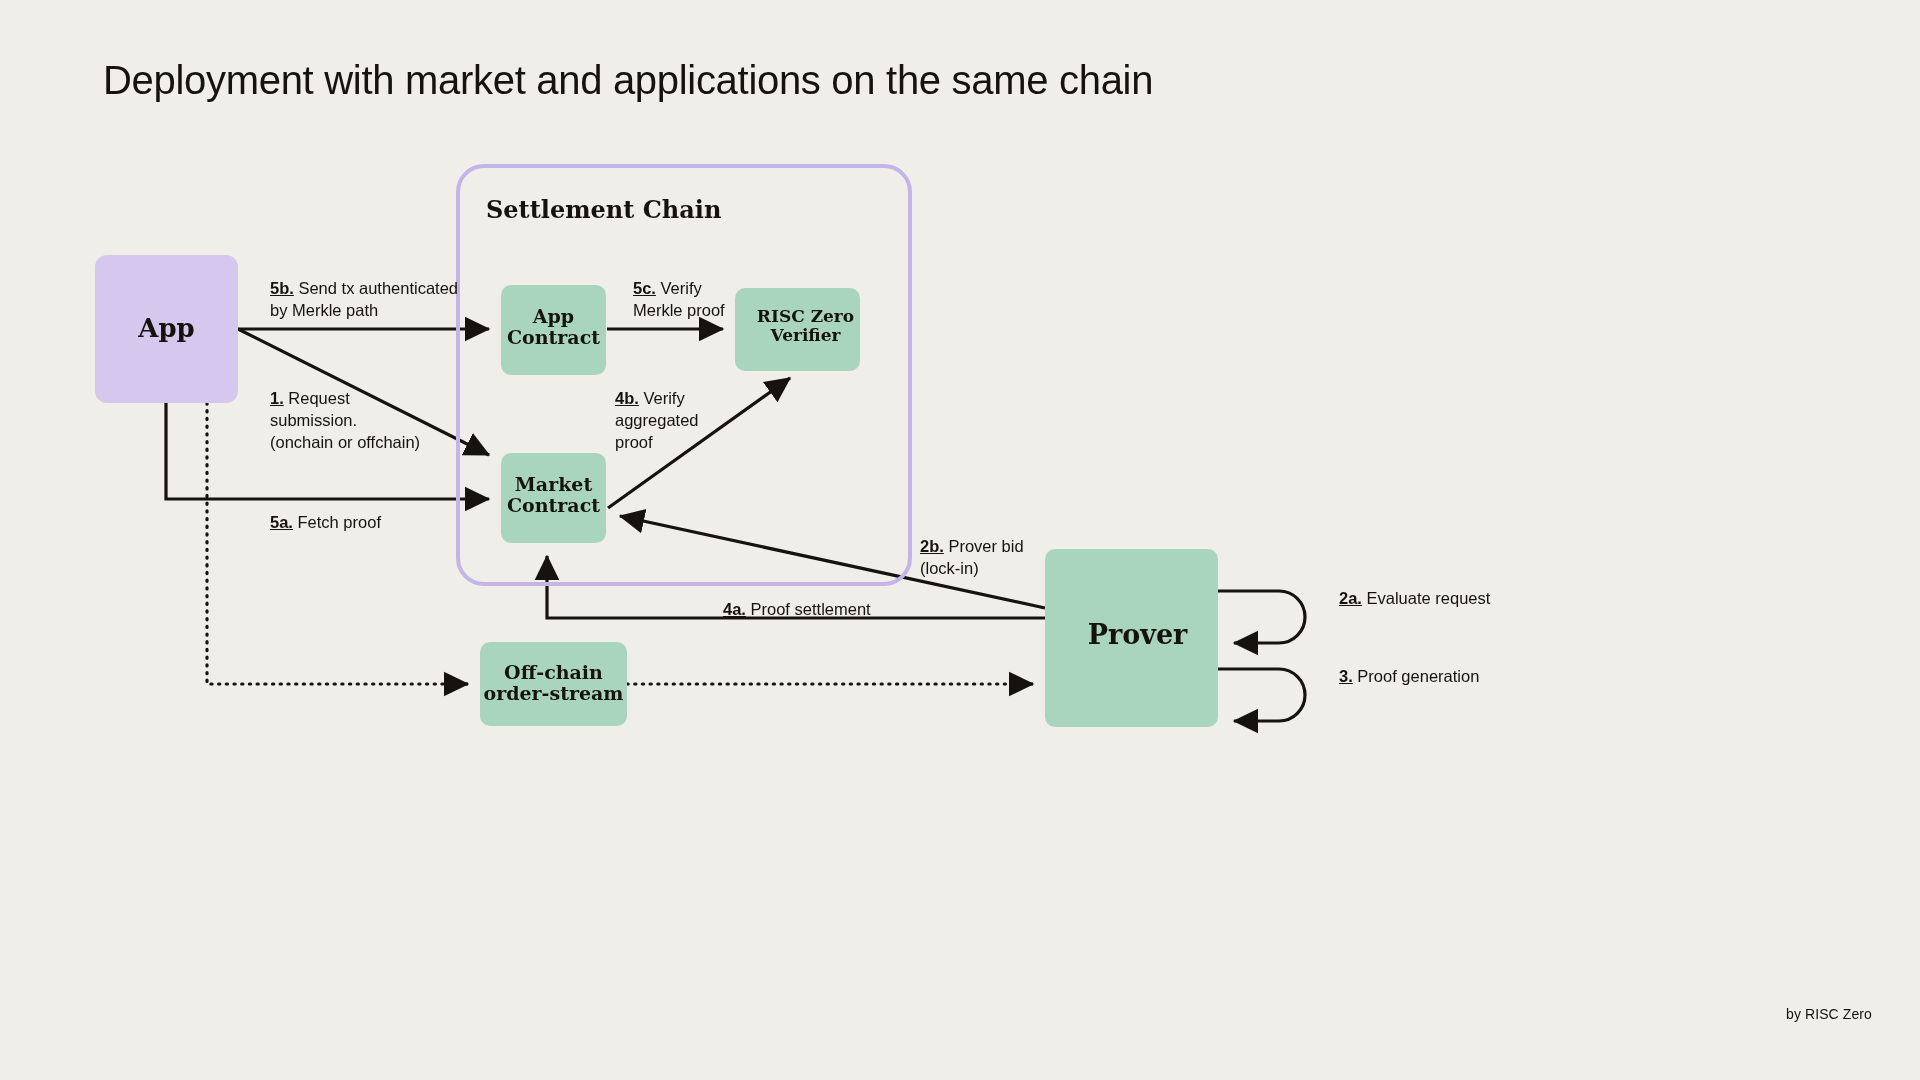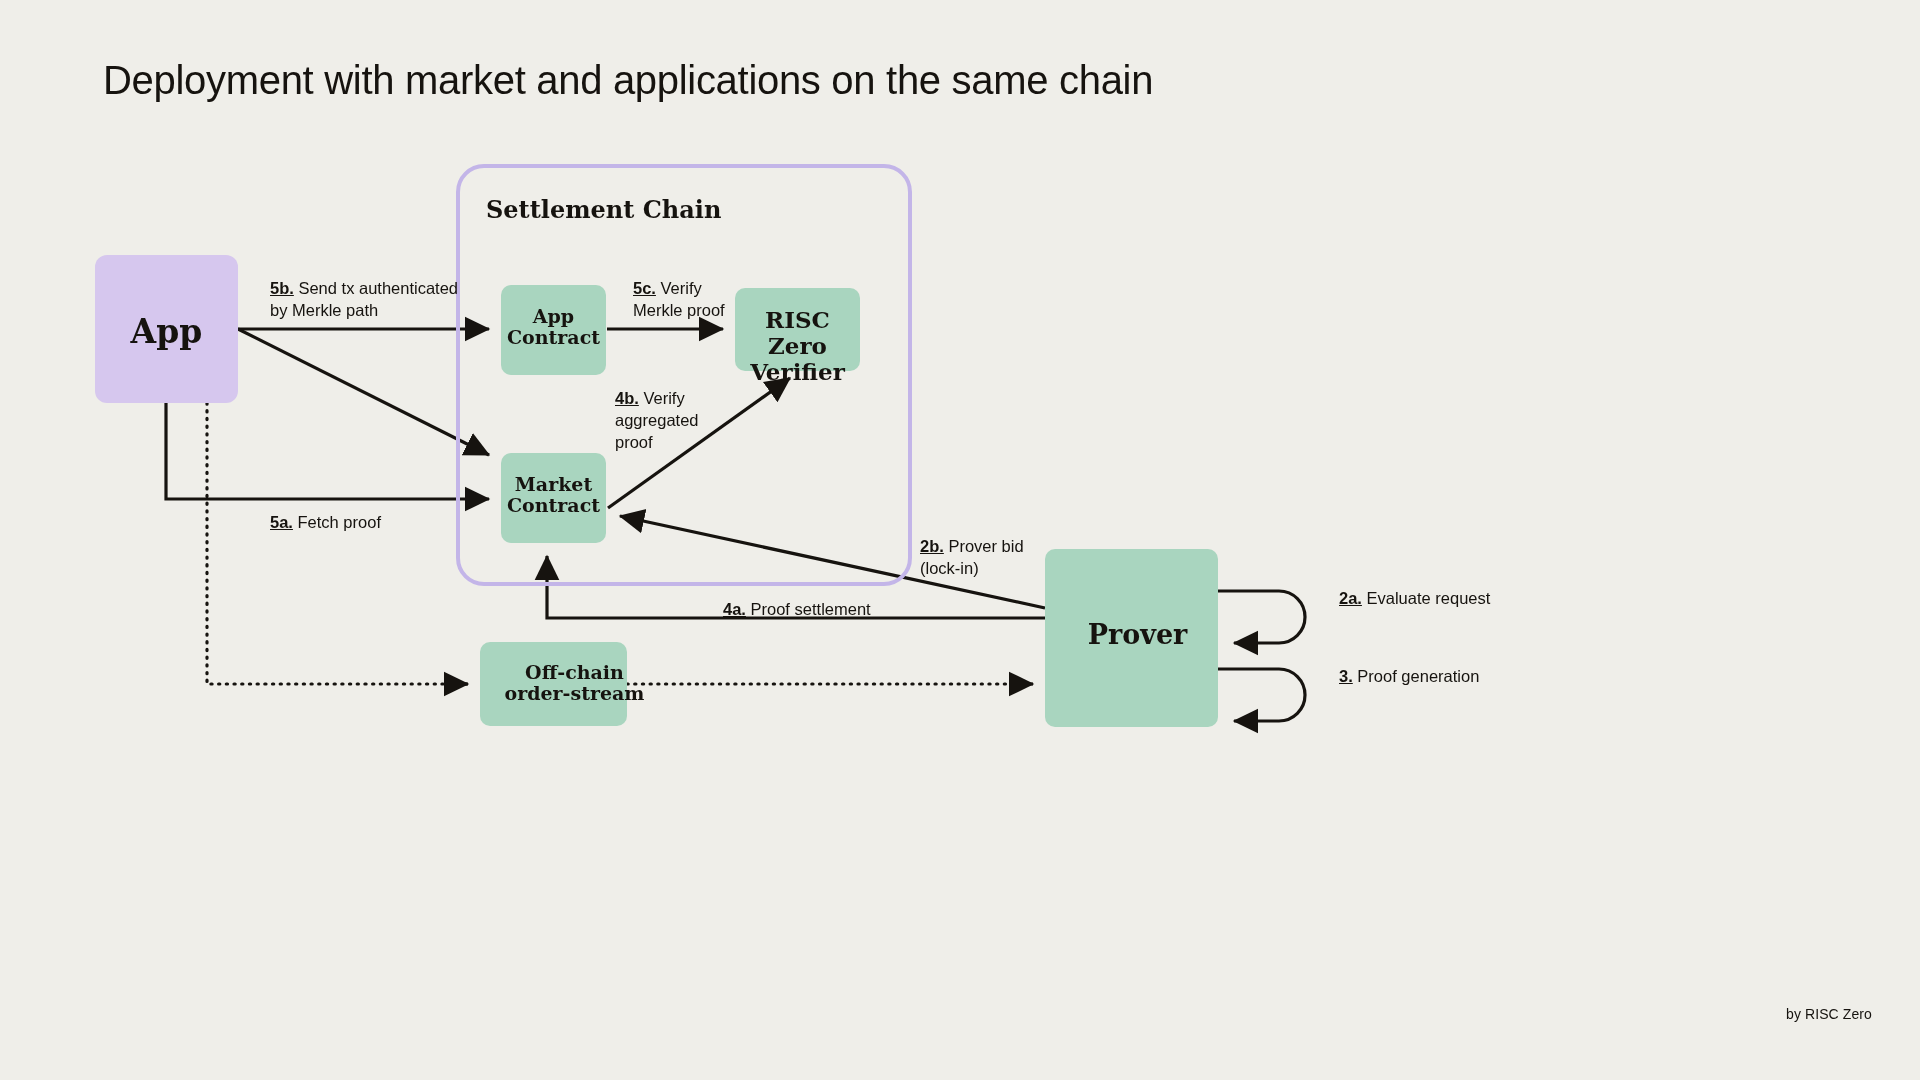--- a/index.html
+++ b/index.html
@@ -146,35 +146,38 @@
 
   <svg class="layer" viewBox="0 0 1920 1080">
     <rect x="95" y="255" width="143" height="148" rx="12" ry="12" fill="#d6c7ee"></rect>
     <rect x="501" y="285" width="105" height="90" rx="10" ry="10" fill="#a9d5bf"></rect>
     <rect x="735" y="288" width="125" height="83" rx="10" ry="10" fill="#a9d5bf"></rect>
     <rect x="501" y="453" width="105" height="90" rx="10" ry="10" fill="#a9d5bf"></rect>
     <rect x="480" y="642" width="147" height="84" rx="10" ry="10" fill="#a9d5bf"></rect>
     <rect x="1045" y="549" width="173" height="178" rx="10" ry="10" fill="#a9d5bf"></rect>
   </svg>
 
-  <div class="node-label" style="left:95px;  top:314px; width:143px; font-size:33px;">App</div>
+  <div class="node-label" style="left:95px;  top:314px; width:143px; font-size:26px;">App</div>
   <div class="node-label" style="left:501px; top:306px; width:105px; font-size:19px;">App
 Contract</div>
-  <div class="node-label" style="left:735px; top:307px; width:125px; font-size:23px;">RISC Zero
+  <div class="node-label" style="left:735px; top:307px; width:125px; font-size:17px;padding-left:8px;">RISC Zero
 Verifier</div>
   <div class="node-label" style="left:501px; top:474px; width:105px; font-size:19px;">Market
 Contract</div>
-  <div class="node-label" style="left:501px; top:662px; width:147px; font-size:19px;">Off-chain
+  <div class="node-label" style="left:480px; top:662px; width:147px; font-size:19px;">Off-chain
 order-stream</div>
   <div class="node-label" style="left:1045px; top:620px; width:173px; font-size:27px;padding-left:6px;">Prover</div>
 
   <div class="edge-label" style="left:270px; top:278px;"><b>5b.</b><span> Send tx authenticated
 by Merkle path</span></div>
   <div class="edge-label" style="left:633px; top:278px;"><b>5c.</b><span> Verify
 Merkle proof</span></div>
+  <div class="edge-label" style="left:270px; top:388px;"><b>1.</b><span> Request
+submission.
+(onchain or offchain)</span></div>
   <div class="edge-label" style="left:615px; top:388px;"><b>4b.</b><span> Verify
 aggregated
 proof</span></div>
   <div class="edge-label" style="left:270px; top:512px;"><b>5a.</b><span> Fetch proof</span></div>
   <div class="edge-label" style="left:920px; top:536px;"><b>2b.</b><span> Prover bid
 (lock-in)</span></div>
   <div class="edge-label" style="left:723px; top:599px;"><b>4a.</b><span> Proof settlement</span></div>
   <div class="edge-label" style="left:1339px; top:588px;"><b>2a.</b><span> Evaluate request</span></div>
   <div class="edge-label" style="left:1339px; top:666px;"><b>3.</b><span> Proof generation</span></div>
 

